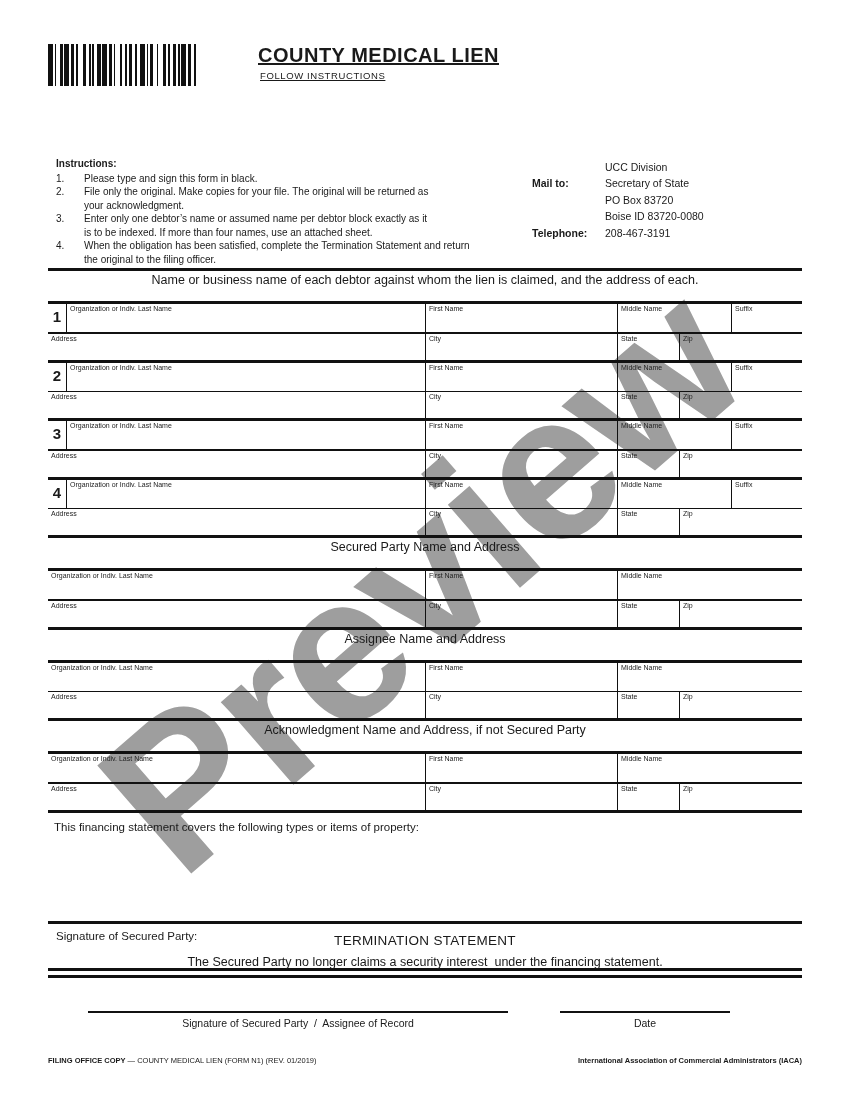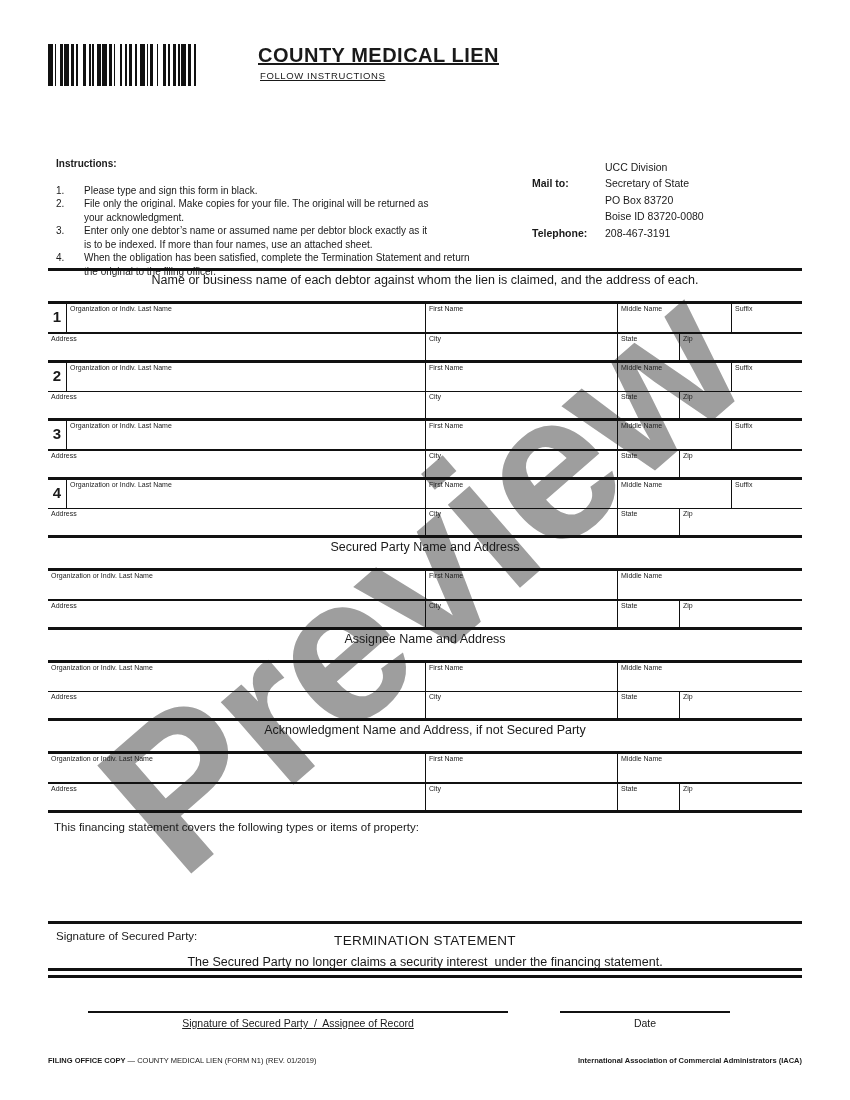--- a/index.html
+++ b/index.html
@@ -18,21 +18,21 @@
 
   
   .barcode { position:absolute; left:48px; top:44px; width:198px; height:42px; display:flex; overflow:hidden; }
   .barcode .bar { height:100%; }
   .title-block { position:absolute; left:258px; top:44px;text-decoration:underline; }
   .form-title { font-size:20px; font-weight:bold; letter-spacing:0.5px; }
   .form-subtitle { font-size:9.5px; letter-spacing:0.6px; margin-top:3px; margin-left:2px; }
 
   
   .instructions { position:absolute; left:56px; top:157px; width:470px; font-size:10px; line-height:13.5px; }
-  .instr-heading { font-weight:bold; margin-bottom:13px; }
+  .instr-heading { font-weight:bold; margin-bottom:1px; }
   .instr-item { display:flex; }
   .instr-item .num { width:28px; flex:none; }
   .instr-item .txt { flex:1; white-space:pre-line; }
 
   
   .mailto { position:absolute; left:532px; top:159px; width:280px; font-size:10.5px; line-height:16.4px; }
   .mailto-row { display:flex; }
   .mailto-label { width:73px; flex:none; font-weight:bold; }
   .mailto-val { flex:1; }
 
@@ -61,21 +61,21 @@
   .property-line { font-size:11.5px; padding:8px 0 0 6px; }
   .property-space { height:88px; }
   .sig-row { height:44px; font-size:11.5px; padding:6px 0 0 8px; }
   .dbl-gap { height:4px; }
 
   .termination { position:absolute; left:0; top:933px; width:850px; text-align:center; }
   .term-title { font-size:13.5px; letter-spacing:0.3px; }
   .term-body { font-size:12.5px; margin-top:7px; white-space:pre; }
 
   
-  .sigline-left { position:absolute; left:88px; top:1011px; width:420px;text-decoration:underline; }
+  .sigline-left { position:absolute; left:88px; top:1011px; width:420px; }
   .sigline-right { position:absolute; left:560px; top:1011px; width:170px; }
   .sigline-rule { height:2px; background:#111; }
   .sigline-label { font-size:10.5px; text-align:center; margin-top:4px; white-space:pre; }
 
   .footer { position:absolute; left:48px; top:1056px; width:754px; display:flex; justify-content:space-between; font-size:7.5px; }
   .footer b { font-weight:bold; }
 </style>
 </head>
 <body>
 

